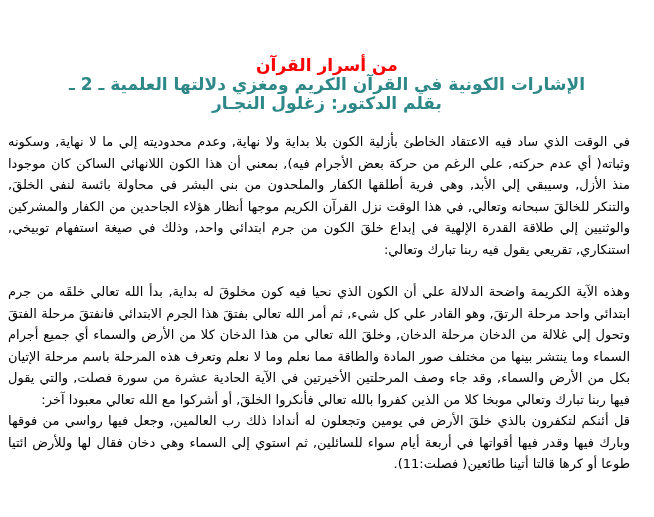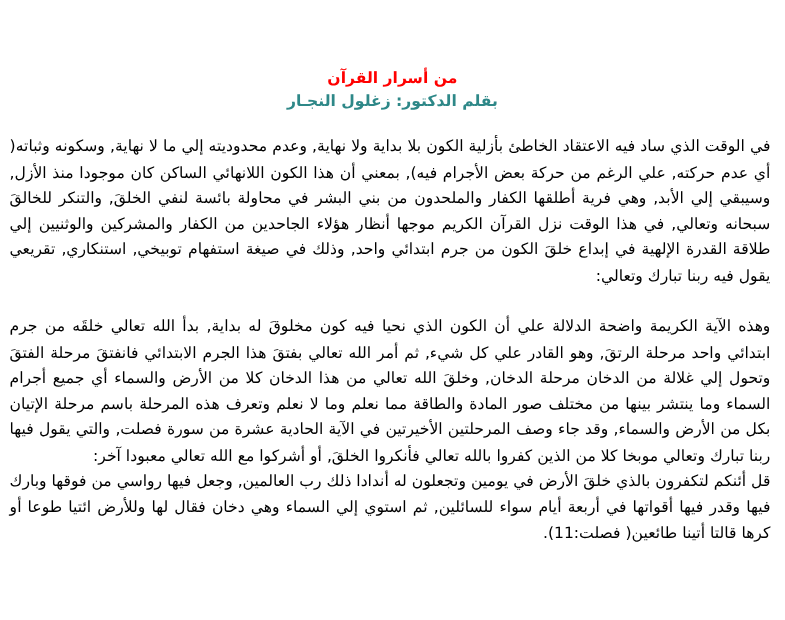--- a/index.html
+++ b/index.html
@@ -20,44 +20,45 @@
     height: 517px;
     overflow: hidden;
     background: var(--page-bg);
     direction: rtl;
     font-family: "DejaVu Sans", sans-serif;
   }
   .article-header {
     padding-top: 56px;
     text-align: center;
     font-weight: bold;
-    font-size: 13px;
+    font-size: 17px;
     line-height: 19px;
   }
   .series-title { color: var(--series-color); }
   .header-line  { color: var(--header-color); }
   .article-body {
     margin-top: 18px;
     padding: 0 8px;
     color: var(--body-color);
     font-size: 13px;
     line-height: 21.5px;
     text-align: justify;
     text-justify: inter-word;
   }
-  .article-body p { margin: 0 4px 21px 0; }
+  .article-body p { margin: 0 16px 21px 0; }
   .article-body p:last-child { margin-bottom: 0; }
 </style>
 </head>
 <body>
 
 <div class="page">
 
   <header class="article-header">
     <div class="series-title">من أسرار القرآن</div>
+    <div class="header-line">الإشارات الكونية في القرآن الكريم ومغزي دلالتها العلمية ـ 2 ـ</div>
     <div class="header-line">بقلم الدكتور: زغلول النجـار</div>
   </header>
 
   <main class="article-body">
     <p>
       <span>في الوقت الذي ساد فيه الاعتقاد الخاطئ بأزلية الكون بلا بداية ولا نهاية, وعدم محدوديته إلي ما لا نهاية, وسكونه وثباته( أي عدم حركته, علي الرغم من حركة بعض الأجرام فيه), بمعني أن هذا الكون اللانهائي الساكن كان موجودا منذ الأزل, وسيبقي إلي الأبد, وهي فرية أطلقها الكفار والملحدون من بني البشر في محاولة بائسة لنفي الخلقَ, والتنكر للخالقَ سبحانه وتعالي, في هذا الوقت نزل القرآن الكريم موجها أنظار هؤلاء الجاحدين من الكفار والمشركين والوثنيين إلي طلاقة القدرة الإلهية في إبداع خلقَ الكون من جرم ابتدائي واحد, وذلك في صيغة استفهام توبيخي, استنكاري, تقريعي يقول فيه ربنا تبارك وتعالي:</span><br>
     </p>
     <p>
       <span>وهذه الآية الكريمة واضحة الدلالة علي أن الكون الذي نحيا فيه كون مخلوقَ له بداية, بدأ الله تعالي خلقَه من جرم ابتدائي واحد مرحلة الرتقَ, وهو القادر علي كل شيء, ثم أمر الله تعالي بفتقَ هذا الجرم الابتدائي فانفتقَ مرحلة الفتقَ وتحول إلي غلالة من الدخان مرحلة الدخان, وخلقَ الله تعالي من هذا الدخان كلا من الأرض والسماء أي جميع أجرام السماء وما ينتشر بينها من مختلف صور المادة والطاقة مما نعلم وما لا نعلم وتعرف هذه المرحلة باسم مرحلة الإتيان بكل من الأرض والسماء, وقد جاء وصف المرحلتين الأخيرتين في الآية الحادية عشرة من سورة فصلت, والتي يقول فيها ربنا تبارك وتعالي موبخا كلا من الذين كفروا بالله تعالي فأنكروا الخلقَ, أو أشركوا مع الله تعالي معبودا آخر:</span><br>
       <span>قل أئنكم لتكفرون بالذي خلقَ الأرض في يومين وتجعلون له أندادا ذلك رب العالمين, وجعل فيها رواسي من فوقها وبارك فيها وقدر فيها أقواتها في أربعة أيام سواء للسائلين, ثم استوي إلي السماء وهي دخان فقال لها وللأرض ائتيا طوعا أو كرها قالتا أتينا طائعين( فصلت:11).</span>

